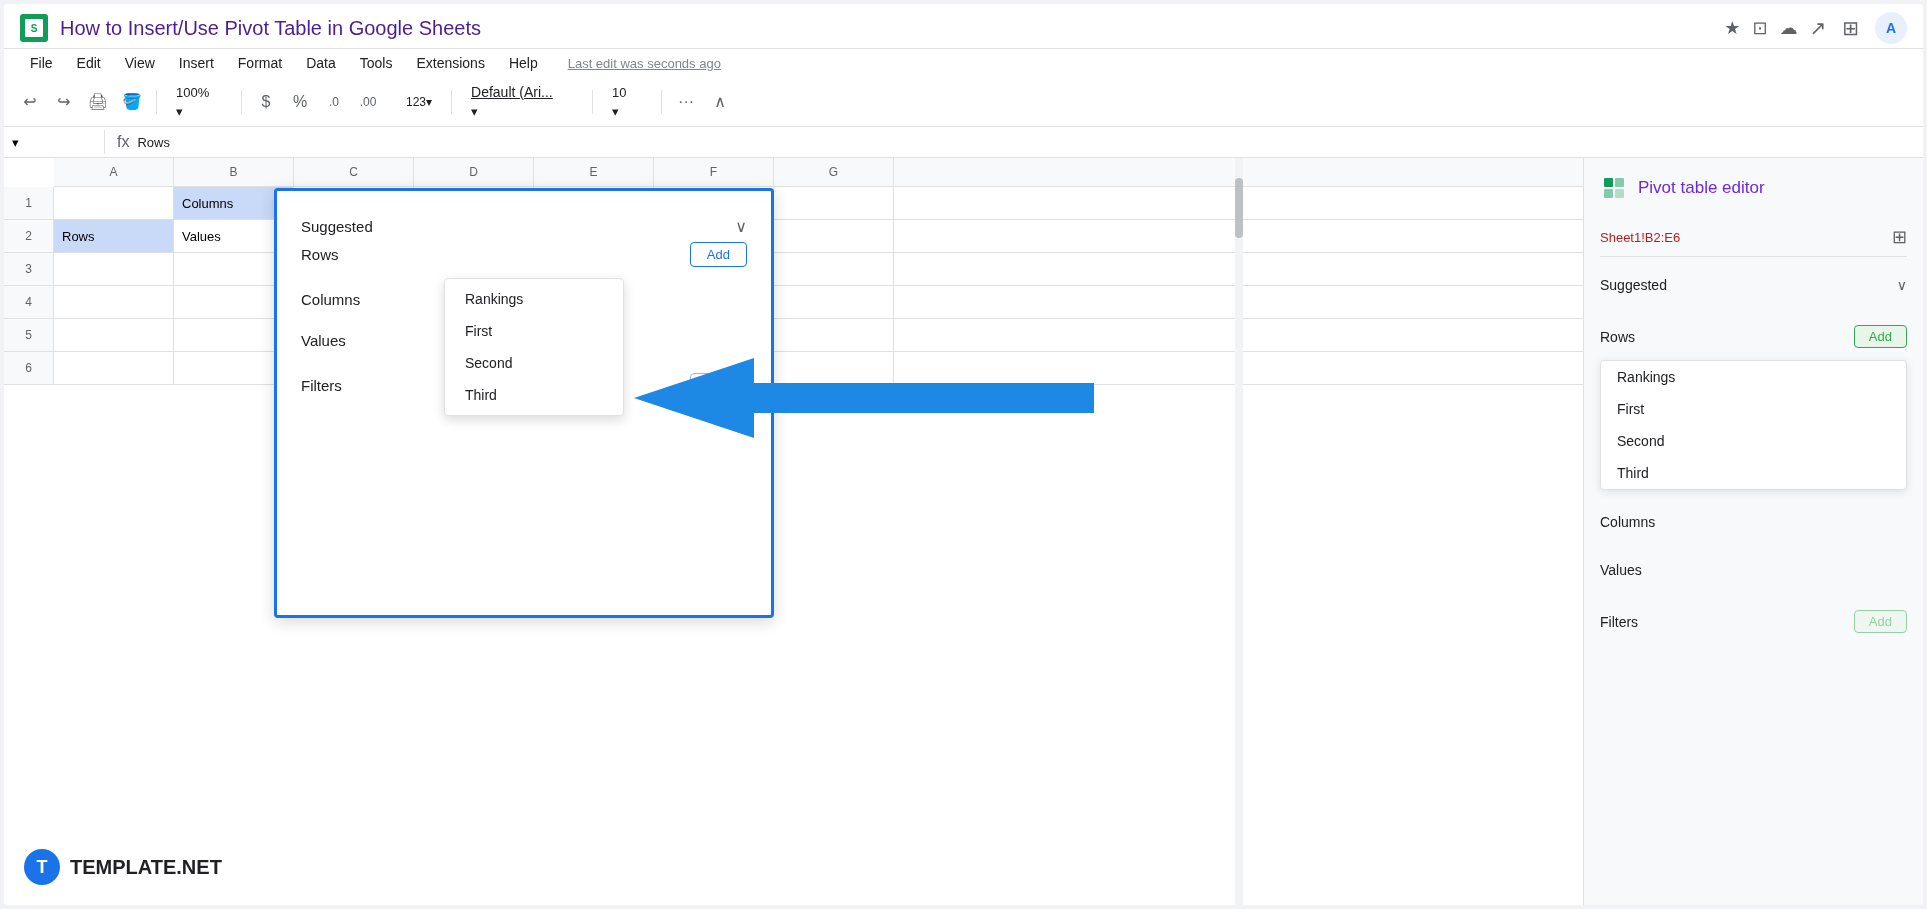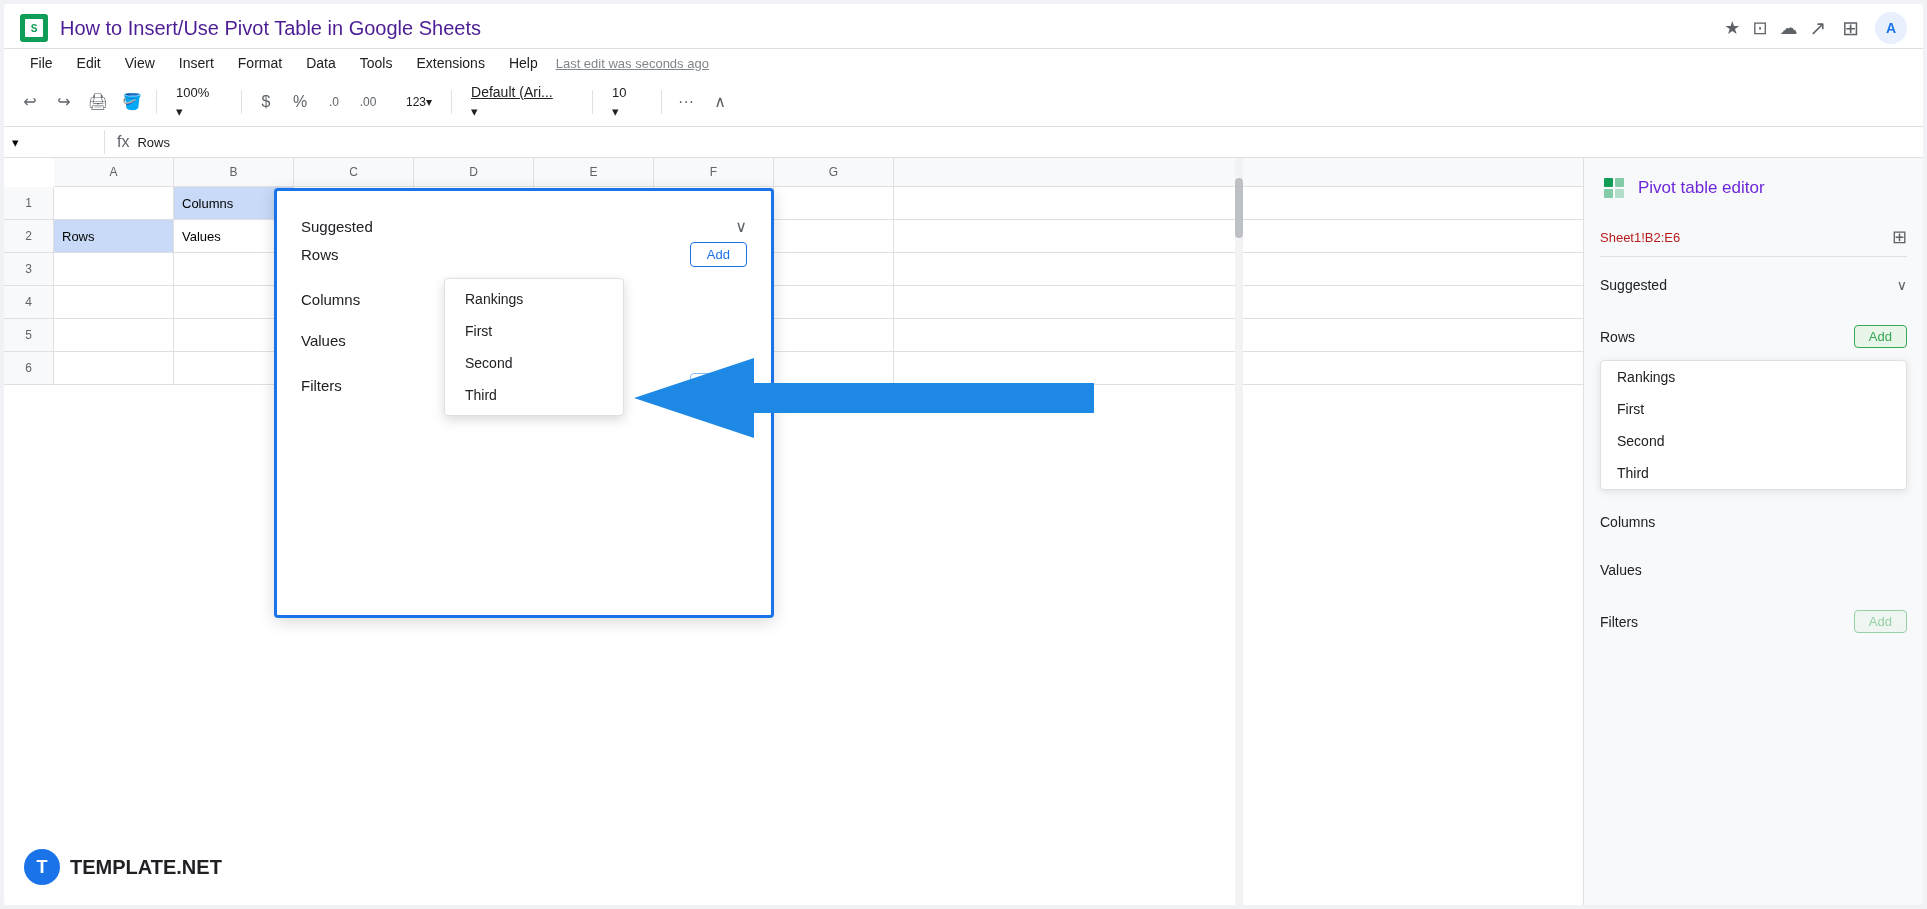--- a/index.html
+++ b/index.html
@@ -94,21 +94,21 @@
 
     .menu-item {
       padding: 4px 10px;
       font-size: 14px;
       color: #202124;
       cursor: pointer;
       border-radius: 4px;
     }
 
     .last-edit {
-      margin-left: 4px;
+      margin-left: 16px;
       font-size: 13px;
       color: #80868b;
       text-decoration: underline;
       cursor: pointer;
     }
 
     
     .toolbar {
       display: flex;
       align-items: center;

